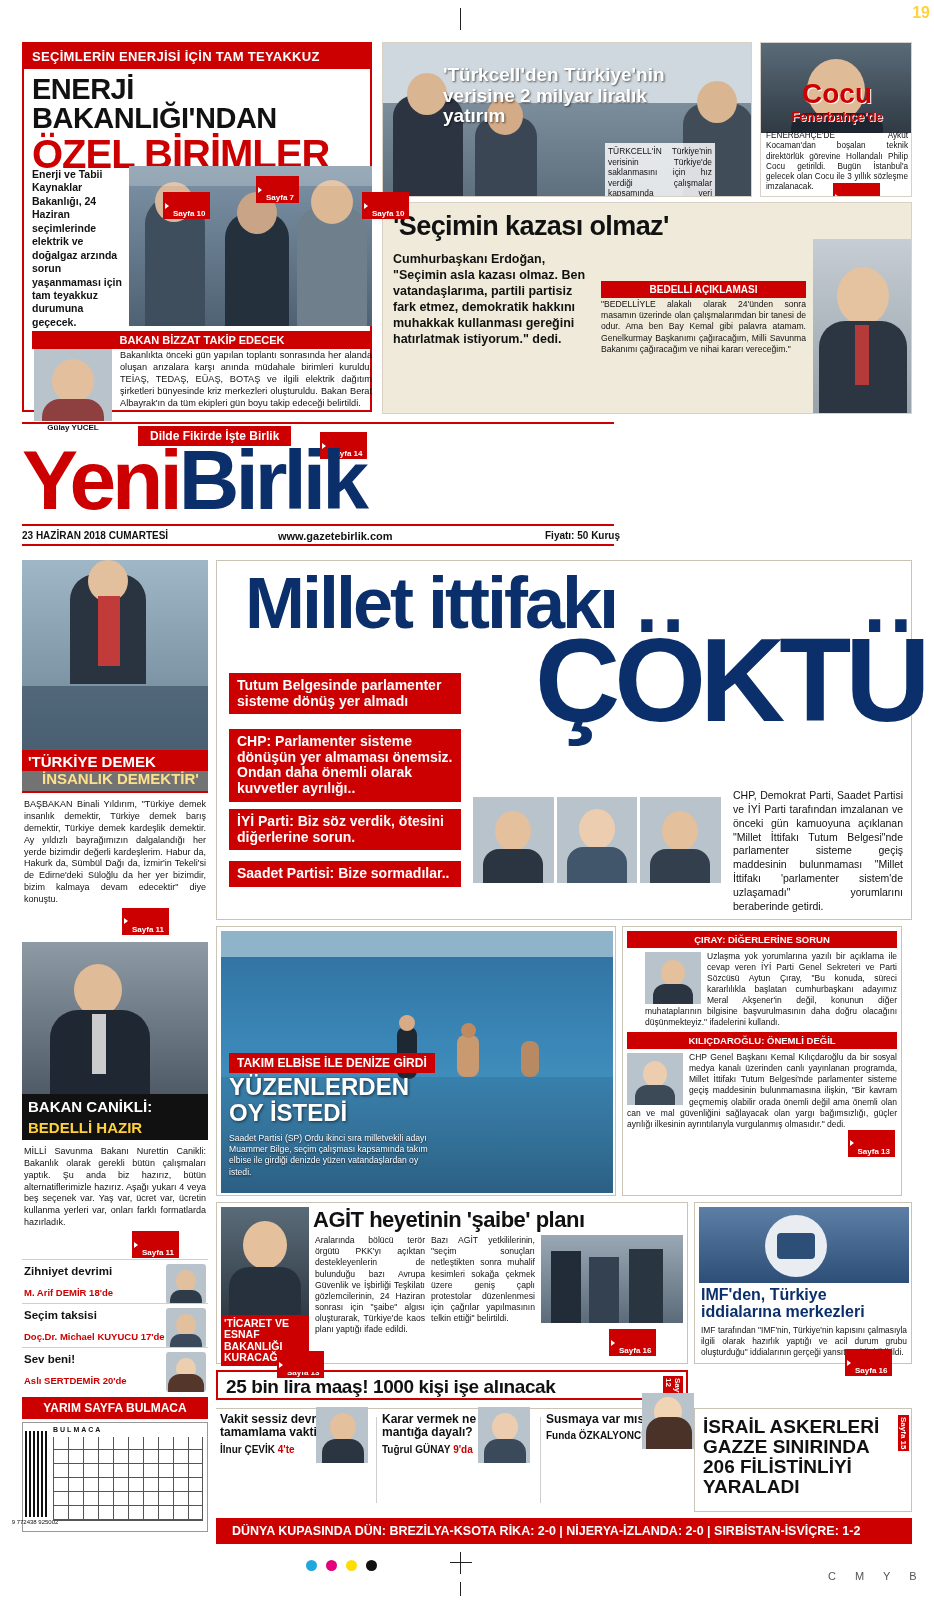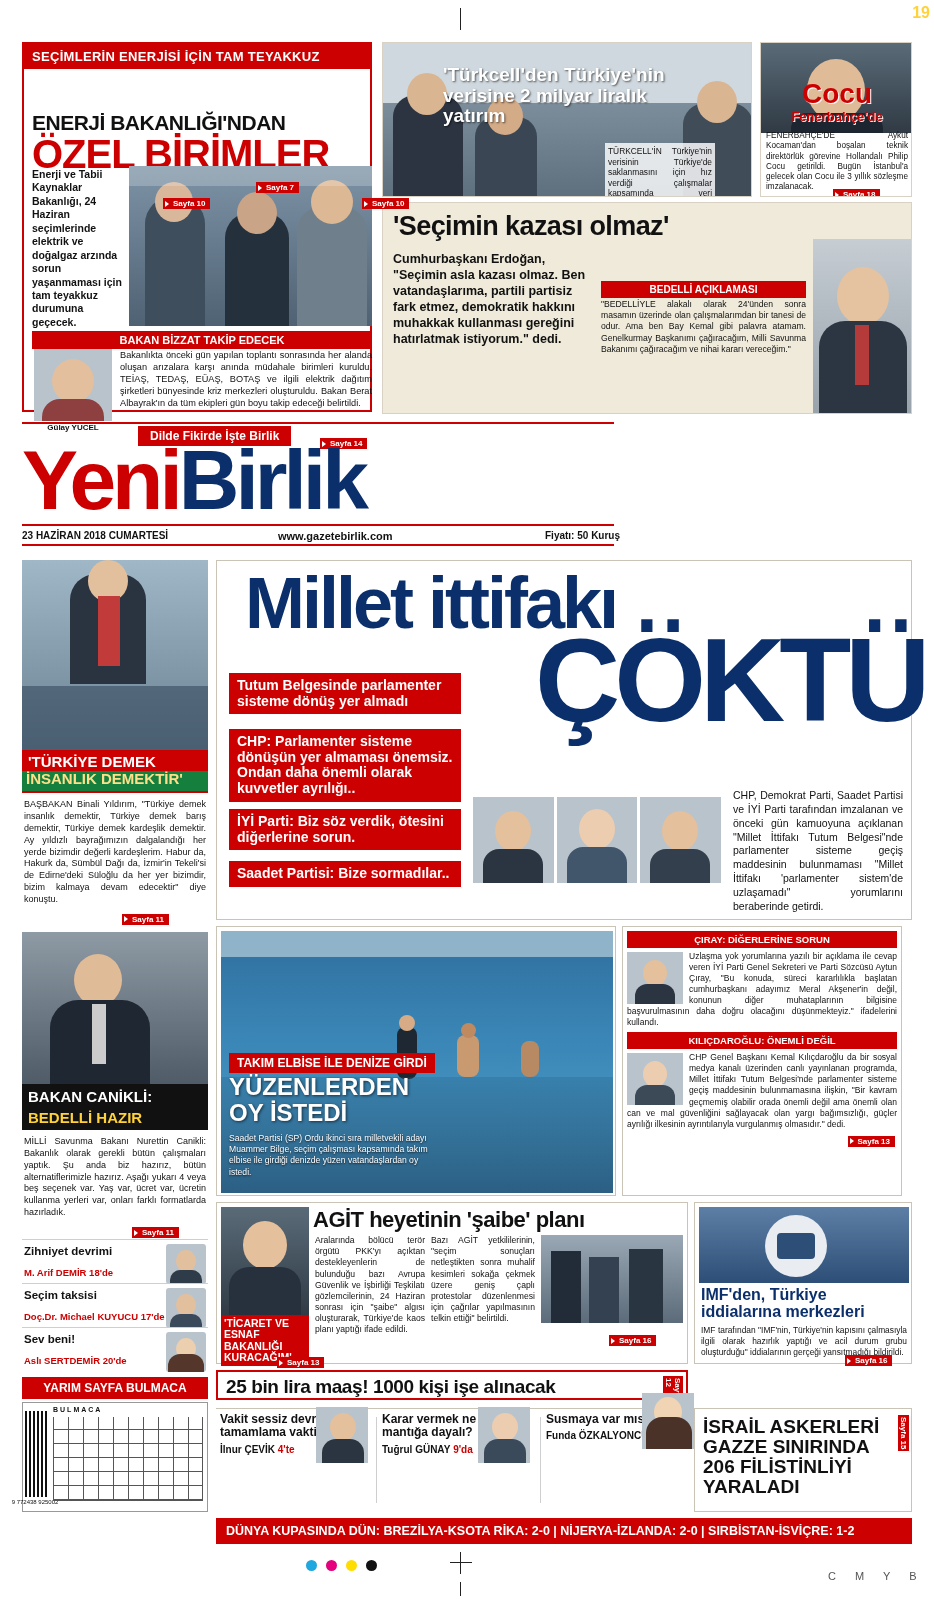--- a/index.html
+++ b/index.html
@@ -15,41 +15,41 @@
   .page { position: relative; width: 934px; height: 1600px; background:#fff; }
   .just { text-align: justify; }
   .ph { background:#b9c3cc; position:relative; overflow:hidden; }
   .ph.crowd { background: linear-gradient(#7d93a6, #4f6274); }
   .ph.room { background: linear-gradient(#8fa0ae, #5e6f7d); }
   .ph.sea  { background: linear-gradient(#2f6f9e 0%, #3b88b8 45%, #56a0c6 100%); }
   .ph.dark { background: linear-gradient(#5a6b78, #2f3a44); }
 
   .sayfa {
     display:inline-block; background:#cc0000; color:#fff;
-    font-size:8px; font-weight:bold; padding:1px 5px 1px 10px;
+    font-size:8px; font-weight:bold; padding:17px 5px 1px 10px;
     position:relative; white-space:nowrap;text-align:right;
   }
   .sayfa:before{
     content:""; position:absolute; left:2px; top:50%; transform:translateY(-50%);
     border-left:4px solid #fff; border-top:3px solid transparent; border-bottom:3px solid transparent;
   }
 
   
   .crop { position:absolute; background:#222; }
 
   
   #top-left-box {
     position:absolute; left:22px; top:42px; width:350px; height:370px;
     border:2px solid #cc0000; background:#fff;
   }
   #top-left-banner {
     background:#cc0000; color:#fff; font-weight:bold; font-size:13px;
     padding:5px 8px; letter-spacing:0.3px;
   }
-  #tl-head1 { font-size:21px; font-weight:bold; color:#111; line-height:1.0; padding:6px 8px 0 8px; letter-spacing:-0.5px;margin-top:37px;}
+  #tl-head1 { font-size:29px; font-weight:bold; color:#111; line-height:1.0; padding:6px 8px 0 8px; letter-spacing:-0.5px;}
   #tl-head2 { font-size:40px; font-weight:bold; color:#cc0000; line-height:1.0; padding:1px 8px 4px 8px; letter-spacing:-1px;}
   #tl-photo { position:absolute; left:105px; top:122px; width:243px; height:160px; }
   #tl-lead {
     position:absolute; left:8px; top:124px; width:96px; font-size:10.5px; line-height:1.28;
     font-weight:bold; color:#111;
   }
   #tl-subbanner {
     position:absolute; left:8px; top:287px; width:340px; background:#cc0000; color:#fff;
     font-size:11px; font-weight:bold; text-align:center; padding:3px 0;
   }
@@ -102,21 +102,21 @@
   #mh-web { position:absolute; left:278px; top:110px; font-size:11px; font-weight:bold;}
   #mh-price { position:absolute; left:545px; top:110px; font-size:10px; font-weight:bold;}
   #mh-photo { position:absolute; left:640px; top:-212px; width:272px; height:420px; z-index:-1;}
 
   .mh-rule { position:absolute; left:22px; width:592px; height:2px; background:#cc0000;}
 
   
   #left-col { position:absolute; left:22px; top:560px; width:186px; }
   #lc-photo1 { width:186px; height:190px;}
   #lc-band1 { background:#cc0000; color:#fff; font-size:15px; font-weight:bold; padding:4px 6px 0 6px; line-height:1.1;}
-  #lc-band1b { background:#15803d; color:#fff; font-size:15px; font-weight:bold; padding:0 6px 4px 4px; line-height:1.1; border-bottom:2px solid #cc0000;}
+  #lc-band1b { background:#737373; color:#fff; font-size:15px; font-weight:bold; padding:0 6px 4px 20px; line-height:1.1; border-bottom:2px solid #cc0000;}
   #lc-band1b span { color:#ffe08a; }
   #lc-text1 { font-size:9px; line-height:1.32; text-align:justify; padding:6px 2px 2px 2px;}
   #lc-sayfa1 { padding-left:100px; }
   #lc-photo2 { width:186px; height:152px; margin-top:6px;}
   #lc-band2 { background:#111; color:#fff; font-size:15px; font-weight:bold; padding:4px 6px; }
   #lc-band2b { background:#111; color:#ffd23a; font-size:15px; font-weight:bold; padding:0 6px 4px 6px;}
   #lc-text2 { font-size:9px; line-height:1.32; text-align:justify; padding:6px 2px 2px 2px;}
   #lc-sayfa2 { padding-left:110px;}
 
   .lc-promo { border-top:1px solid #cfcfcf; padding:5px 2px; position:relative; height:44px;}
@@ -197,21 +197,21 @@
   #col2 { left:166px; }
   #col3 { left:330px; }
   .col-div { position:absolute; top:8px; width:1px; height:86px; background:#cfcfcf;}
 
   #isr-box { position:absolute; left:694px; top:1408px; width:218px; height:104px; border:1px solid #c9c4b6; background:#fff;}
   #isr-title { position:absolute; left:8px; top:8px; width:190px; font-size:19px; font-weight:bold; color:#111; line-height:1.06;}
   #isr-sayfa { position:absolute; right:2px; top:6px; writing-mode:vertical-rl; font-size:8px; background:#cc0000; color:#fff; font-weight:bold; padding:2px 1px;}
 
   
   #bottom-bar { position:absolute; left:216px; top:1518px; width:696px; height:26px; background:#cc0000; color:#fff;
-     font-size:12.5px; font-weight:bold; display:flex; align-items:center; padding-left:10px;}
+     font-size:12.5px; font-weight:bold; display:flex; align-items:center; padding-left:16px;}
   #bottom-num { position:absolute; right:4px; top:4px; color:#ffd23a; font-size:16px; font-weight:bold;}
 
   
   #dots { position:absolute; left:306px; top:1560px; display:flex; gap:9px;}
   #dots span { width:11px; height:11px; border-radius:50%; display:block;}
   #cmyb { position:absolute; left:828px; top:1570px; font-size:11px; letter-spacing:8px; color:#555;}
 </style>
 </head>
 <body>
 
@@ -397,21 +397,21 @@
       <div class="ph">
           <div style="position:absolute;left:22px;top:14px;width:36px;height:40px;background:#e4c09c;border-radius:50%;"></div>
           <div style="position:absolute;left:10px;top:52px;width:60px;height:36px;background:#343f4d;border-radius:16px 16px 0 0;"></div>
         </div>
     </div>
     <div id="mb-body">CHP, Demokrat Parti, Saadet Partisi ve İYİ Parti tarafından imzalanan ve önceki gün kamuoyuna açıklanan "Millet İttifakı Tutum Belgesi"nde parlamenter sisteme geçiş maddesinin bulunmaması "Millet İttifakı 'parlamenter sistem'de uzlaşamadı" yorumlarını beraberinde getirdi.</div>
   </div>
 
   <div id="rm-box">
     <div class="rm-head">ÇIRAY: DİĞERLERİNE SORUN</div>
-    <div style="overflow:hidden;">
+    <div style="overflow:hidden;margin-left:18px;">
       <div class="rm-photo ph">
           <div style="position:absolute;left:16px;top:8px;width:24px;height:26px;background:#e4c09c;border-radius:50%;"></div>
           <div style="position:absolute;left:8px;top:32px;width:40px;height:20px;background:#2b3441;border-radius:12px 12px 0 0;"></div>
         </div>
       <div class="rm-text">Uzlaşma yok yorumlarına yazılı bir açıklama ile cevap veren İYİ Parti Genel Sekreteri ve Parti Sözcüsü Aytun Çıray, "Bu konuda, süreci kararlılıkla başlatan cumhurbaşkanı adayımız Meral Akşener'in değil, konunun diğer muhataplarının bilgisine başvurulmasının daha doğru olacağını düşünmekteyiz." ifadelerini kullandı.</div>
     </div>
     <div class="rm-head" style="margin-top:4px;">KILIÇDAROĞLU: ÖNEMLİ DEĞİL</div>
     <div style="overflow:hidden;">
       <div class="rm-photo ph">
           <div style="position:absolute;left:16px;top:8px;width:24px;height:26px;background:#eccdb0;border-radius:50%;"></div>

